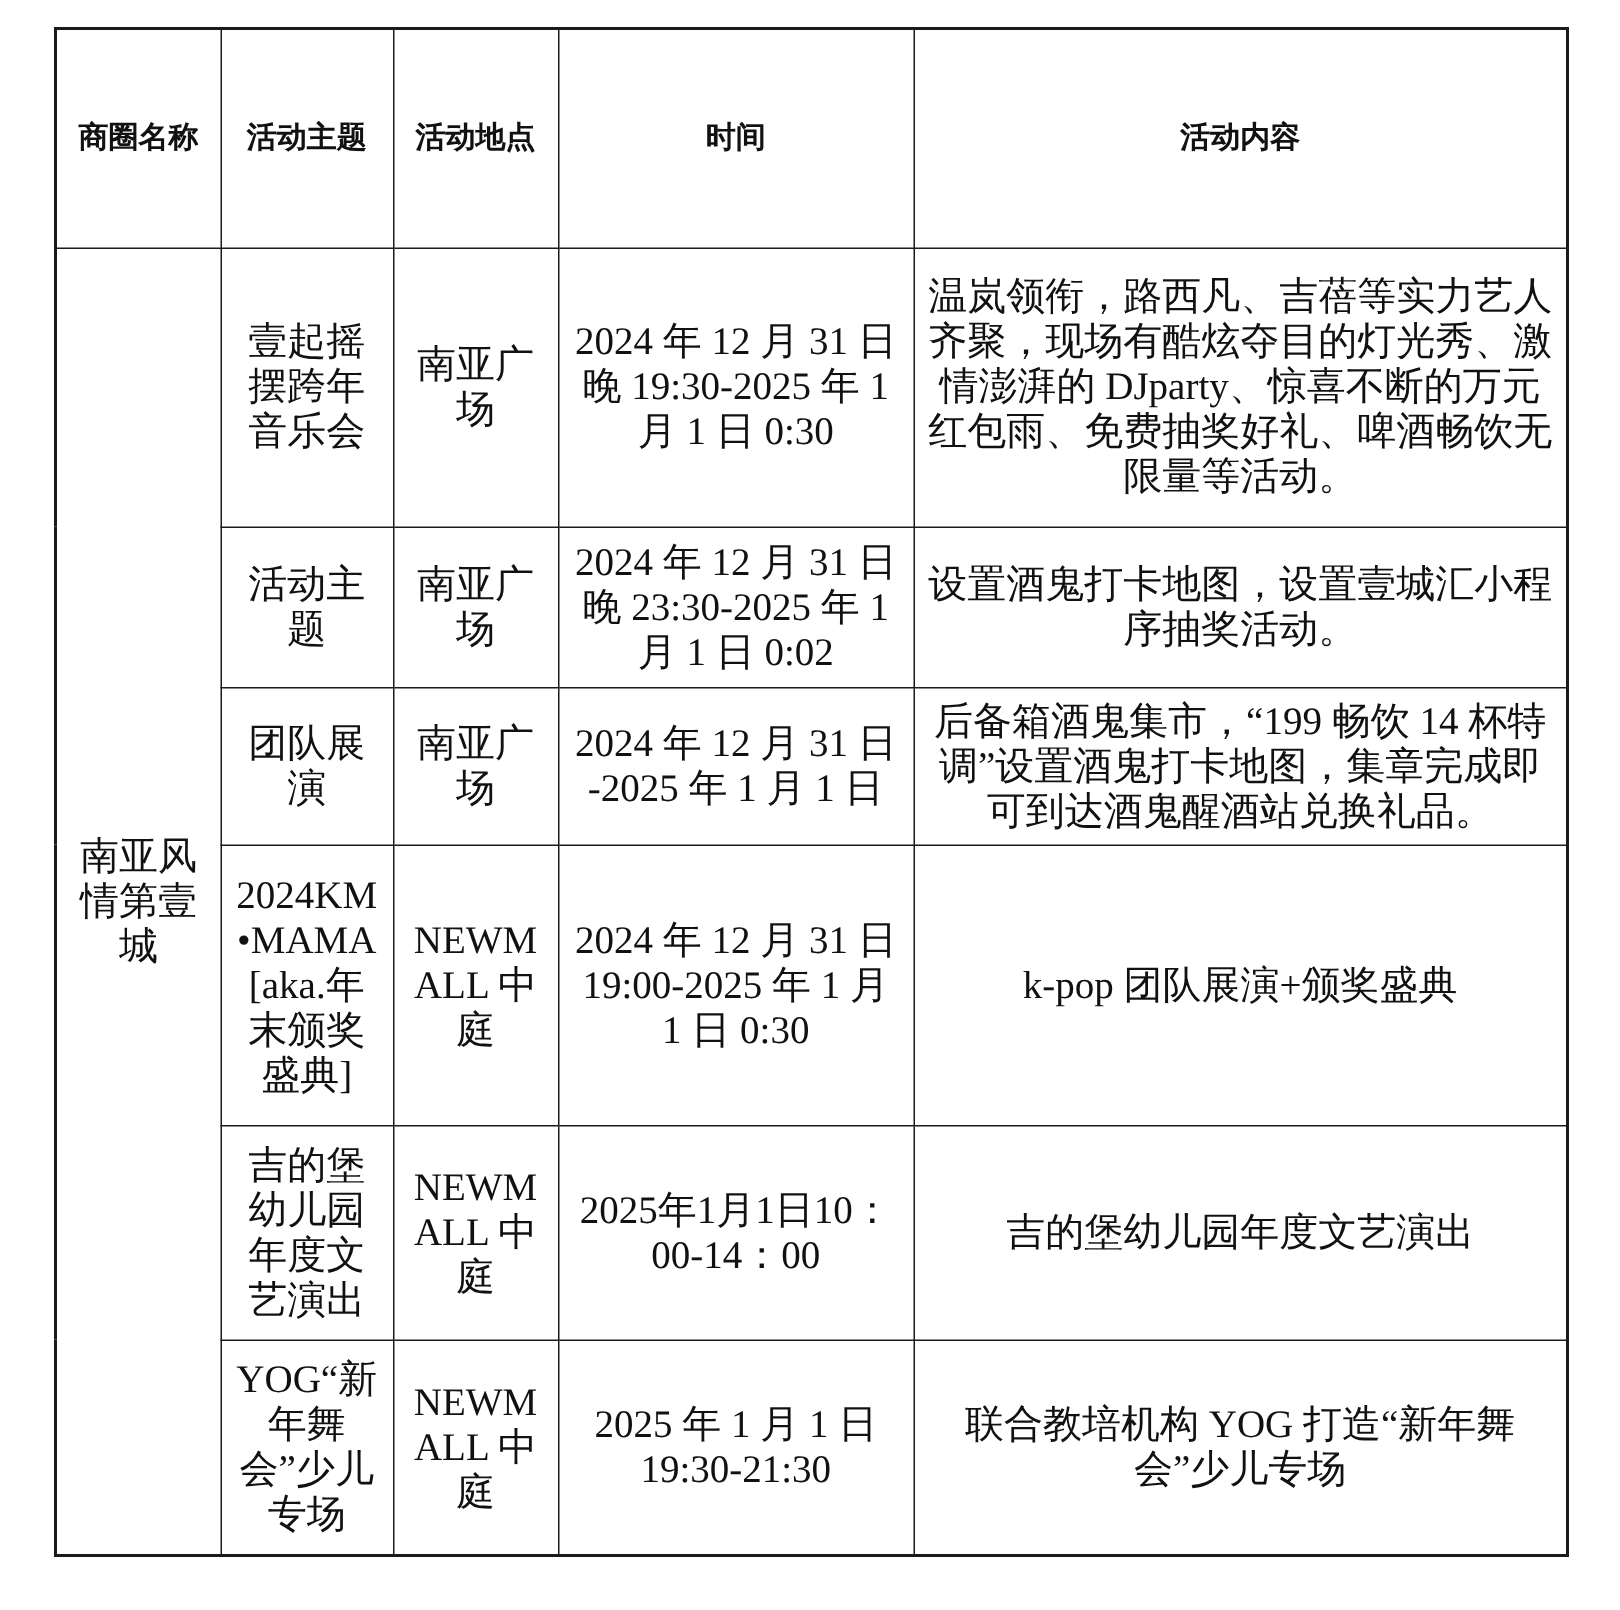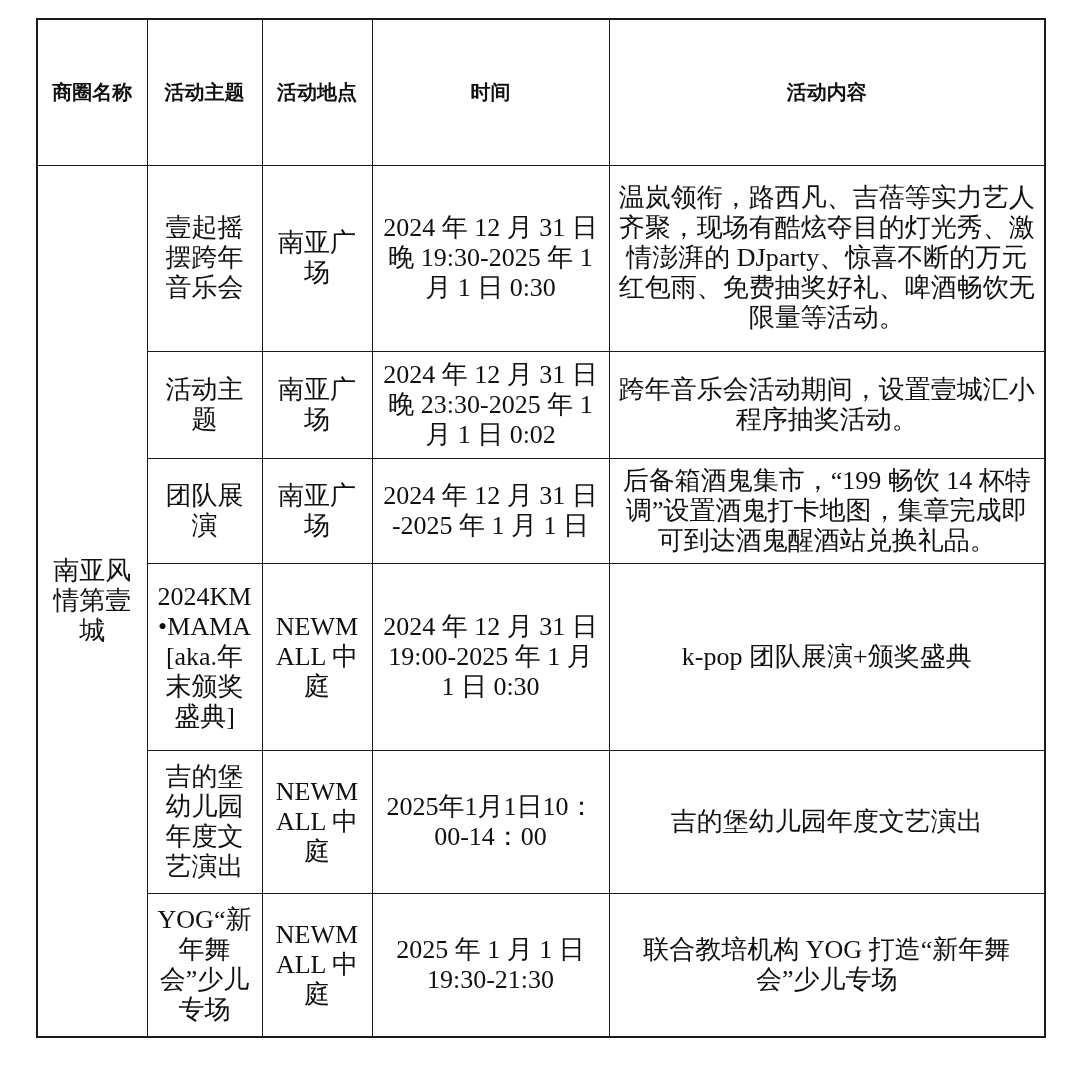--- a/index.html
+++ b/index.html
@@ -109,21 +109,21 @@
 晚 19:30-2025 年 1
 月 1 日 0:30</td>
       <td class="cell-content">温岚领衔，路西凡、吉蓓等实力艺人齐聚，现场有酷炫夺目的灯光秀、激情澎湃的 DJparty、惊喜不断的万元红包雨、免费抽奖好礼、啤酒畅饮无限量等活动。</td>
     </tr>
     <tr class="r-1">
       <td class="cell-theme">活动主题</td>
       <td class="cell-location">南亚广场</td>
       <td class="cell-time">2024 年 12 月 31 日
 晚 23:30-2025 年 1
 月 1 日 0:02</td>
-      <td class="cell-content">跨年音乐会活动期间，设置壹城汇小程序抽奖活动。</td>
+      <td class="cell-content">设置酒鬼打卡地图，设置壹城汇小程序抽奖活动。</td>
     </tr>
     <tr class="r-2">
       <td class="cell-theme">团队展演</td>
       <td class="cell-location">南亚广场</td>
       <td class="cell-time">2024 年 12 月 31 日
 -2025 年 1 月 1 日</td>
       <td class="cell-content">后备箱酒鬼集市，“199 畅饮 14 杯特调”设置酒鬼打卡地图，集章完成即可到达酒鬼醒酒站兑换礼品。</td>
     </tr>
     <tr class="r-3">
       <td class="cell-theme">2024KM•MAMA[aka.年末颁奖盛典]</td>

